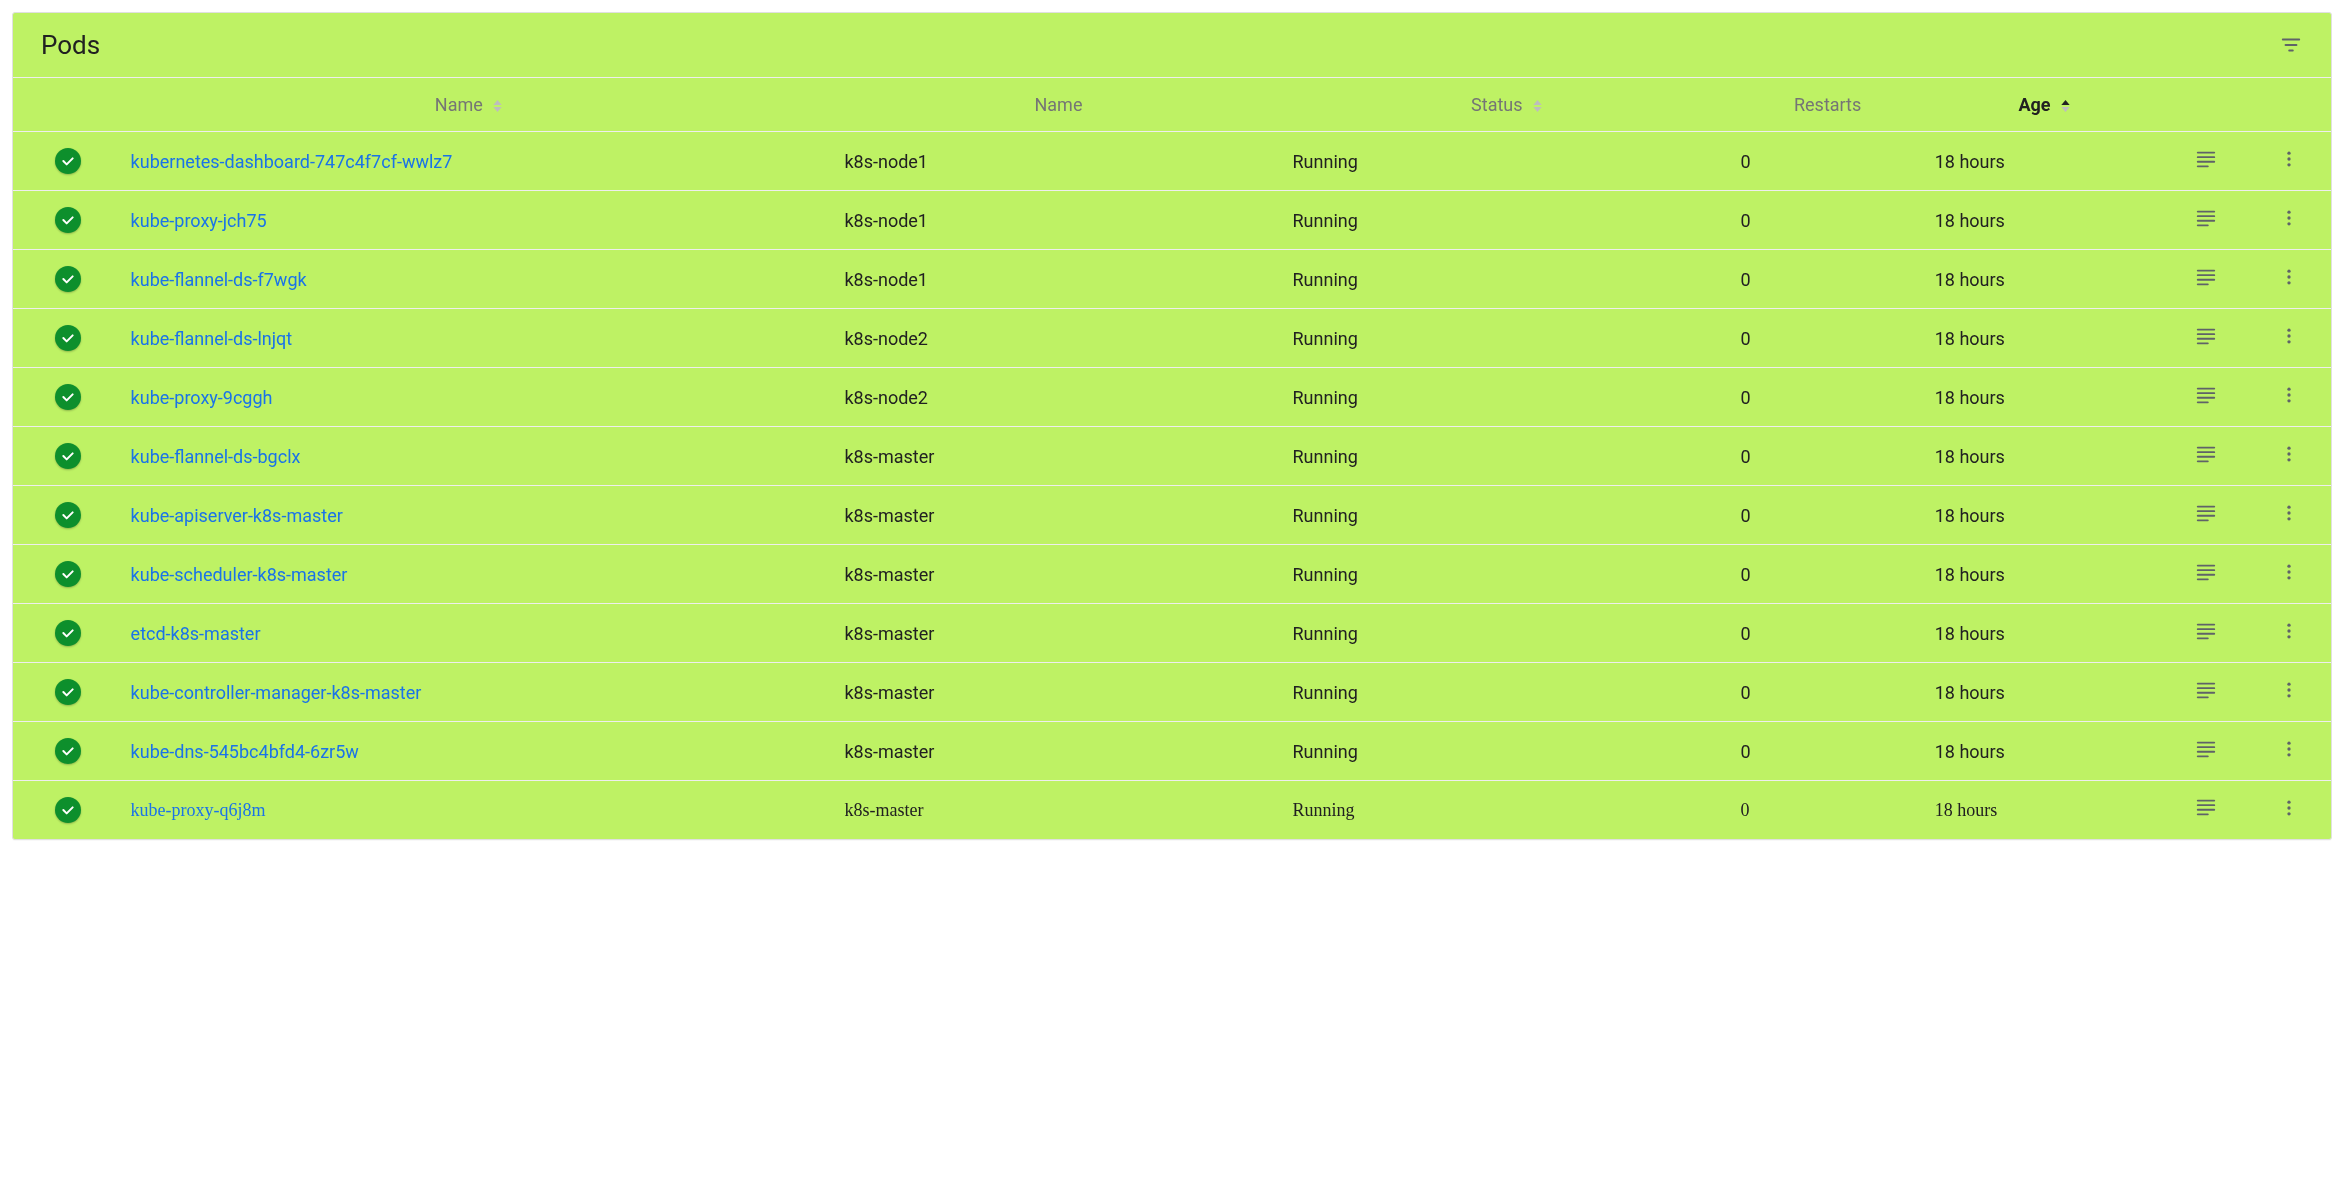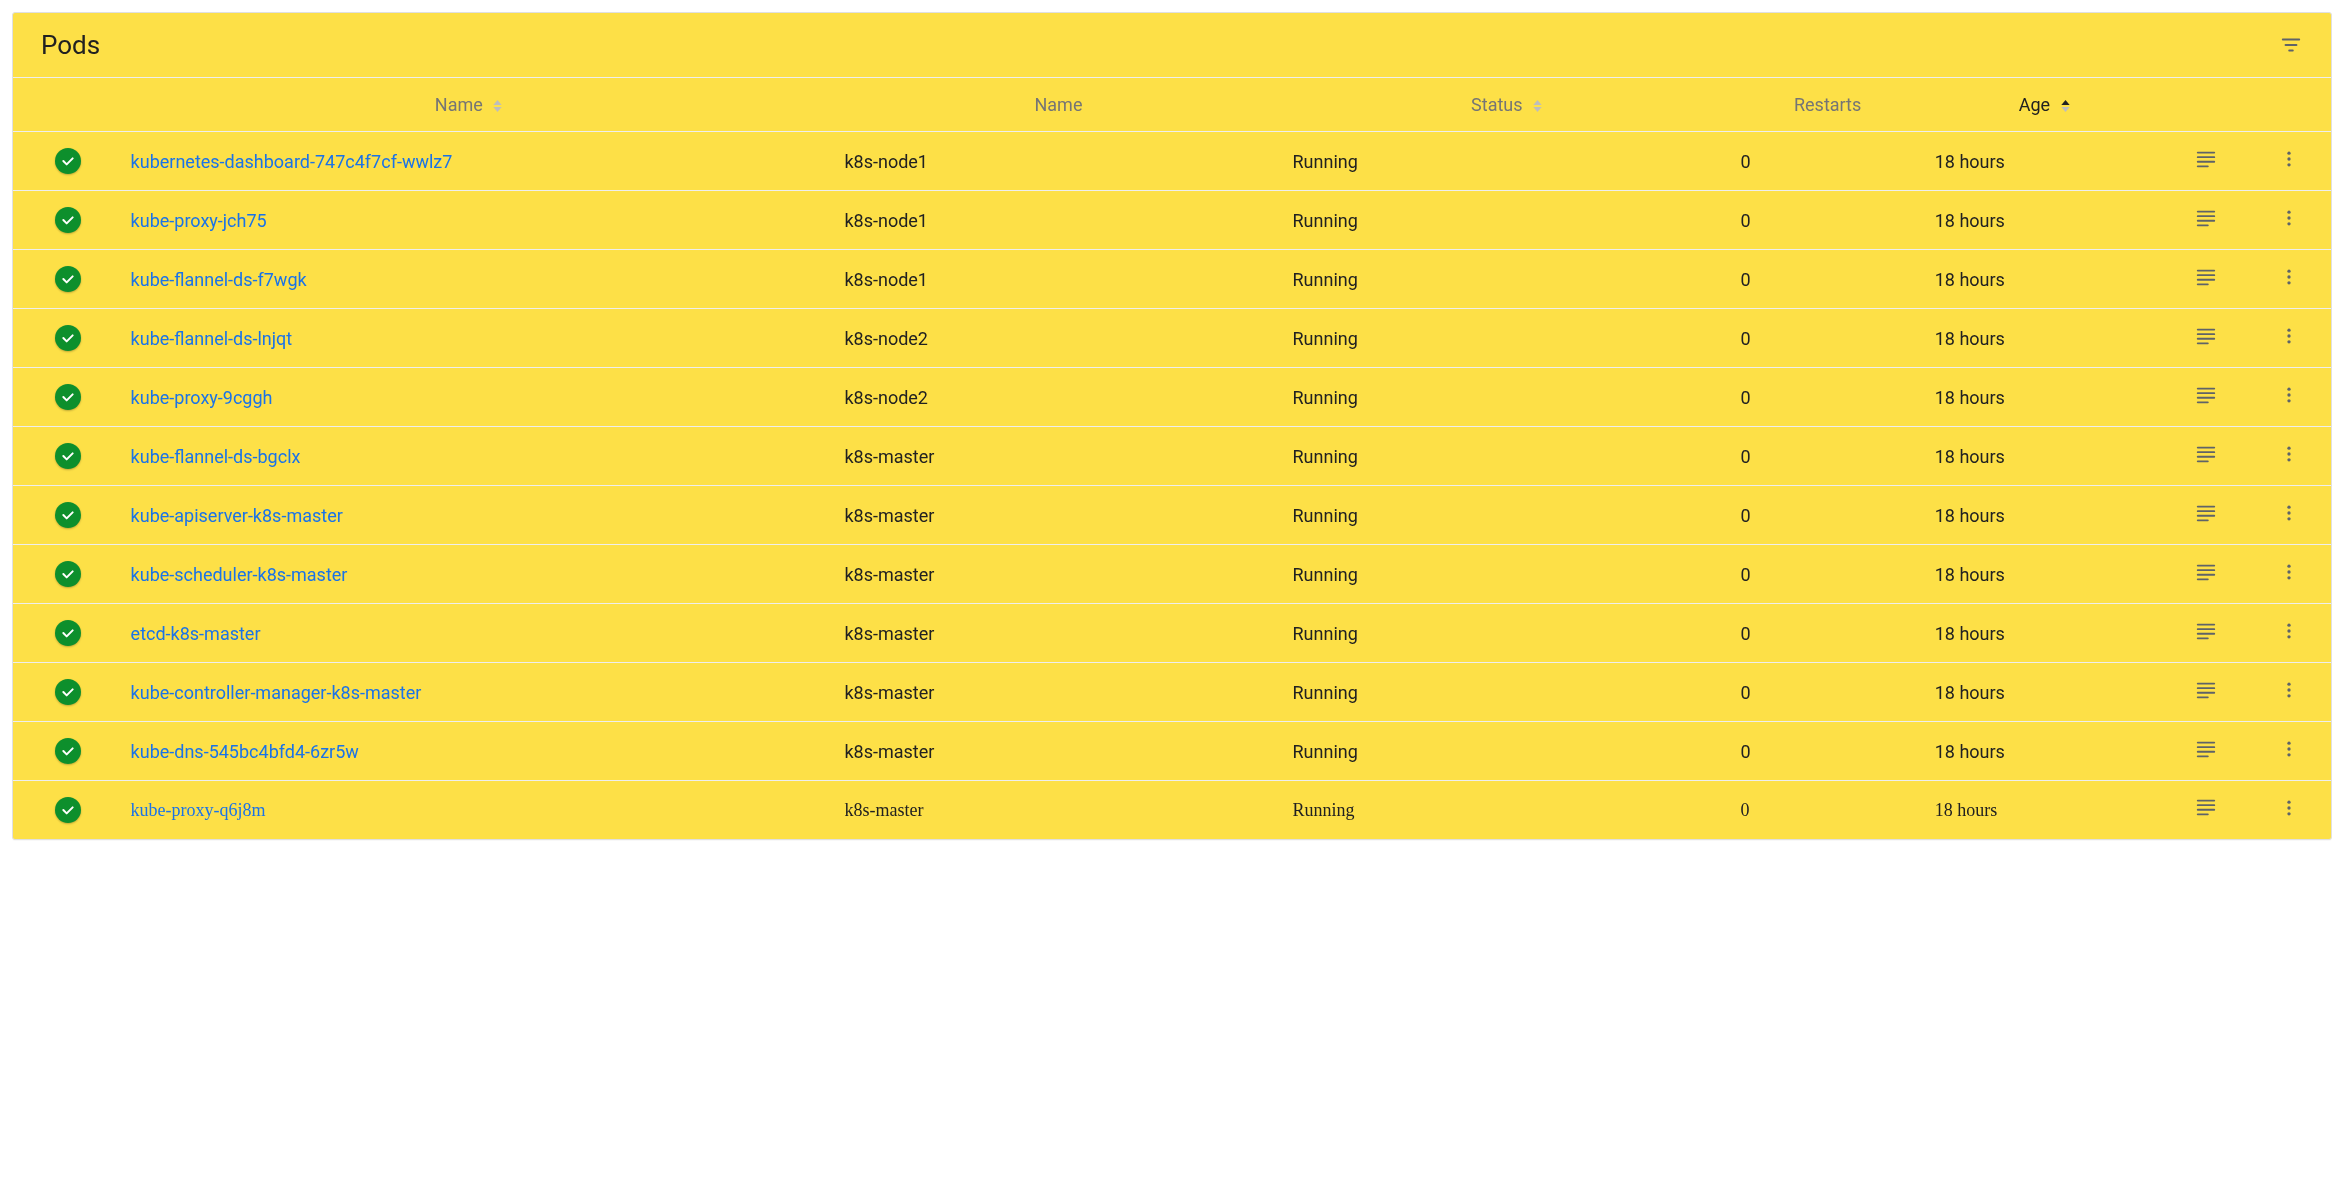--- a/index.html
+++ b/index.html
@@ -6,21 +6,21 @@
   body {
     margin: 0;
     padding: 12px;
     font-family: Roboto, "Helvetica Neue", Arial, sans-serif;
     background: #fff;
     color: #202124;
   }
   .card {
     border: 1px solid #e0e0e0;
     border-radius: 3px;
-    background: #fde047;
+    background: #bef264;
     box-shadow: 0 1px 1px rgba(0,0,0,0.03);
     overflow: hidden;
   }
   .card-header {
     display: flex;
     align-items: center;
     justify-content: space-between;
     padding: 14px 22px 14px 28px;
     border-bottom: 1px solid #eee;
   }
@@ -48,21 +48,21 @@
     text-align: center;
     font-weight: 400;
     font-size: 18px;
     color: #757575;
     padding: 16px 10px;
     border-bottom: 1px solid #eee;
     white-space: nowrap;
   }
   thead th.sorted {
     color: #212121;
-    font-weight: 400;
+    font-weight: 700;
   }
   th .sort-ind {
     display: inline-flex;
     flex-direction: column;
     margin-left: 6px;
     vertical-align: middle;
     line-height: 0;
   }
   th .sort-ind svg { display: block; }
 

